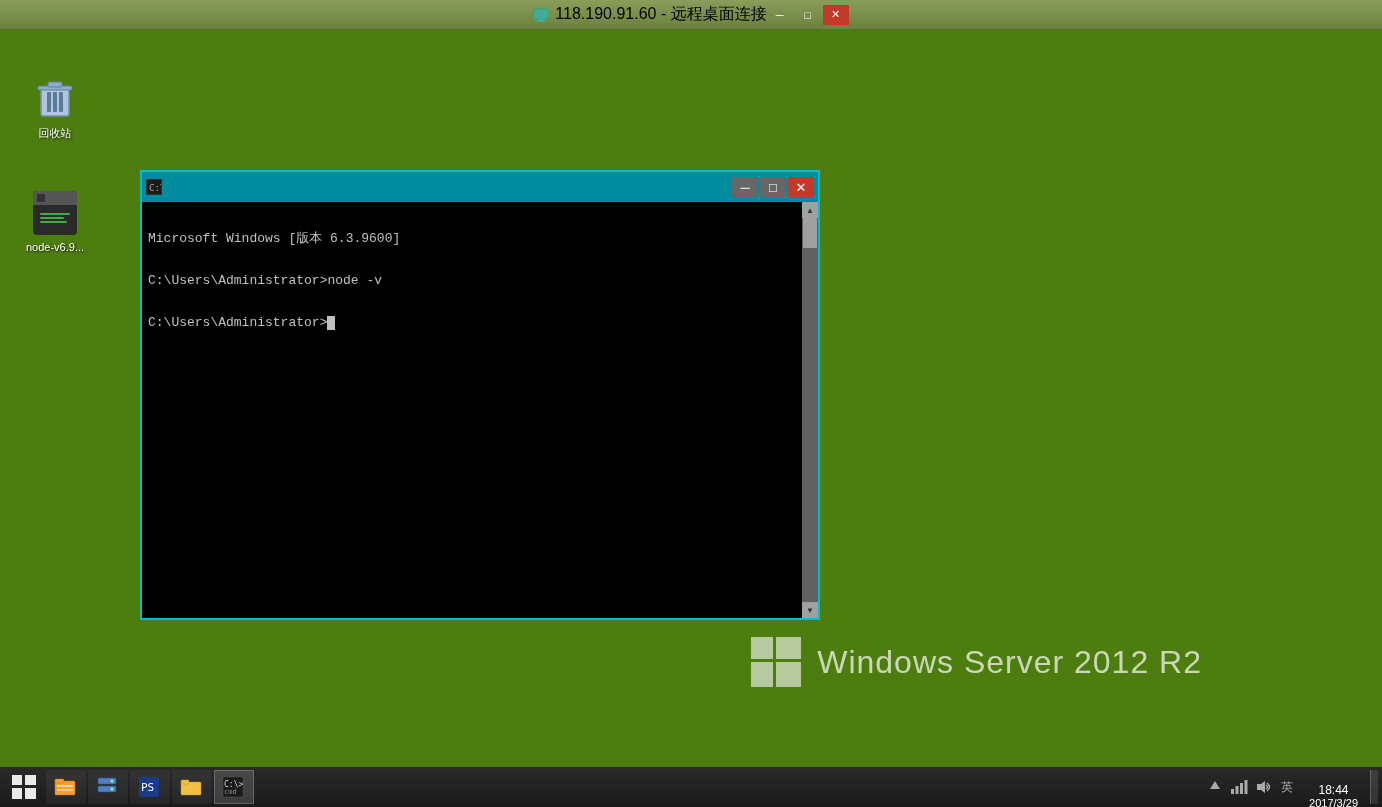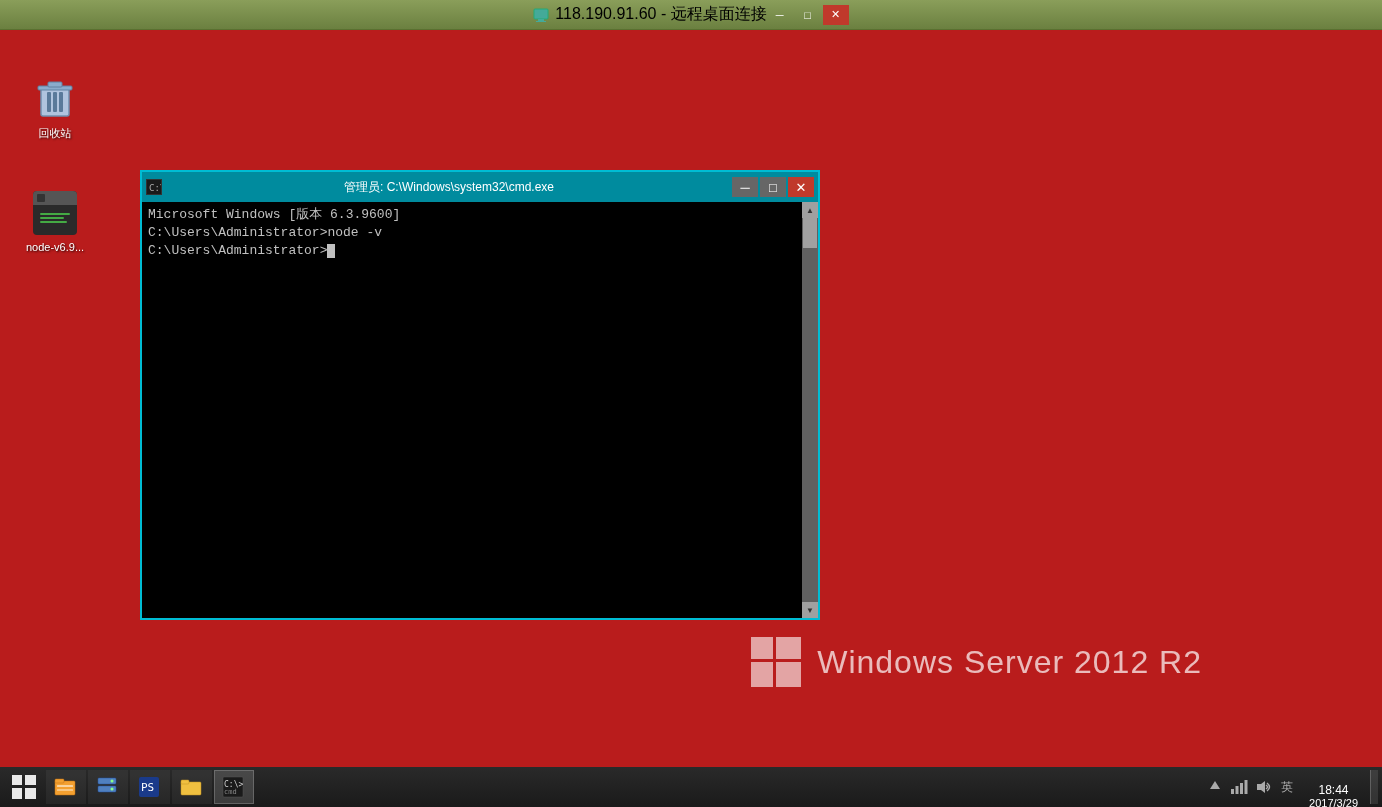--- a/index.html
+++ b/index.html
@@ -61,21 +61,21 @@
     }
     .rdp-btn.close { background: #c0392b; }
 
     
     #desktop {
       position: absolute;
       top: 30px;
       left: 0;
       right: 0;
       bottom: 40px;
-      background: #b91c1c;
+      background: #4d7c0f;
     }
 
     
     .desktop-icon {
       position: absolute;
       display: flex;
       flex-direction: column;
       align-items: center;
       width: 70px;
       cursor: pointer;
@@ -200,20 +200,21 @@
       font-family: 'Courier New', Lucida Console, monospace;
       font-size: 13px;
       line-height: 1.4;
       overflow: hidden;
     }
 
     #cmd-content .line {
       display: block;
       white-space: pre;
       color: #c0c0c0;
+      margin-top: 24px;
     }
 
     .cmd-cursor {
       display: inline-block;
       width: 8px;
       height: 14px;
       background: #c0c0c0;
       vertical-align: text-bottom;
     }
 
@@ -391,21 +392,20 @@
   <div id="cmd-window">
     <div id="cmd-titlebar">
       <div style="display:flex;align-items:center;">
         <div class="cmd-icon">
           <svg width="14" height="14" viewBox="0 0 14 14">
             <rect width="14" height="14" fill="#1a1a1a"></rect>
             <text x="2" y="11" font-size="9" fill="#aaa" font-family="monospace">C:\</text>
           </svg>
         </div>
       </div>
-      <span id="cmd-title-text">管理员: C:\Windows\system32\cmd.exe</span>
       <div id="cmd-controls">
         <button class="cmd-btn">─</button>
         <button class="cmd-btn">□</button>
         <button class="cmd-btn close-btn">✕</button>
       </div>
     </div>
     <div id="cmd-body">
       <div id="cmd-content">
         <span class="line">Microsoft Windows [版本 6.3.9600]</span>
         <span class="line"></span>

